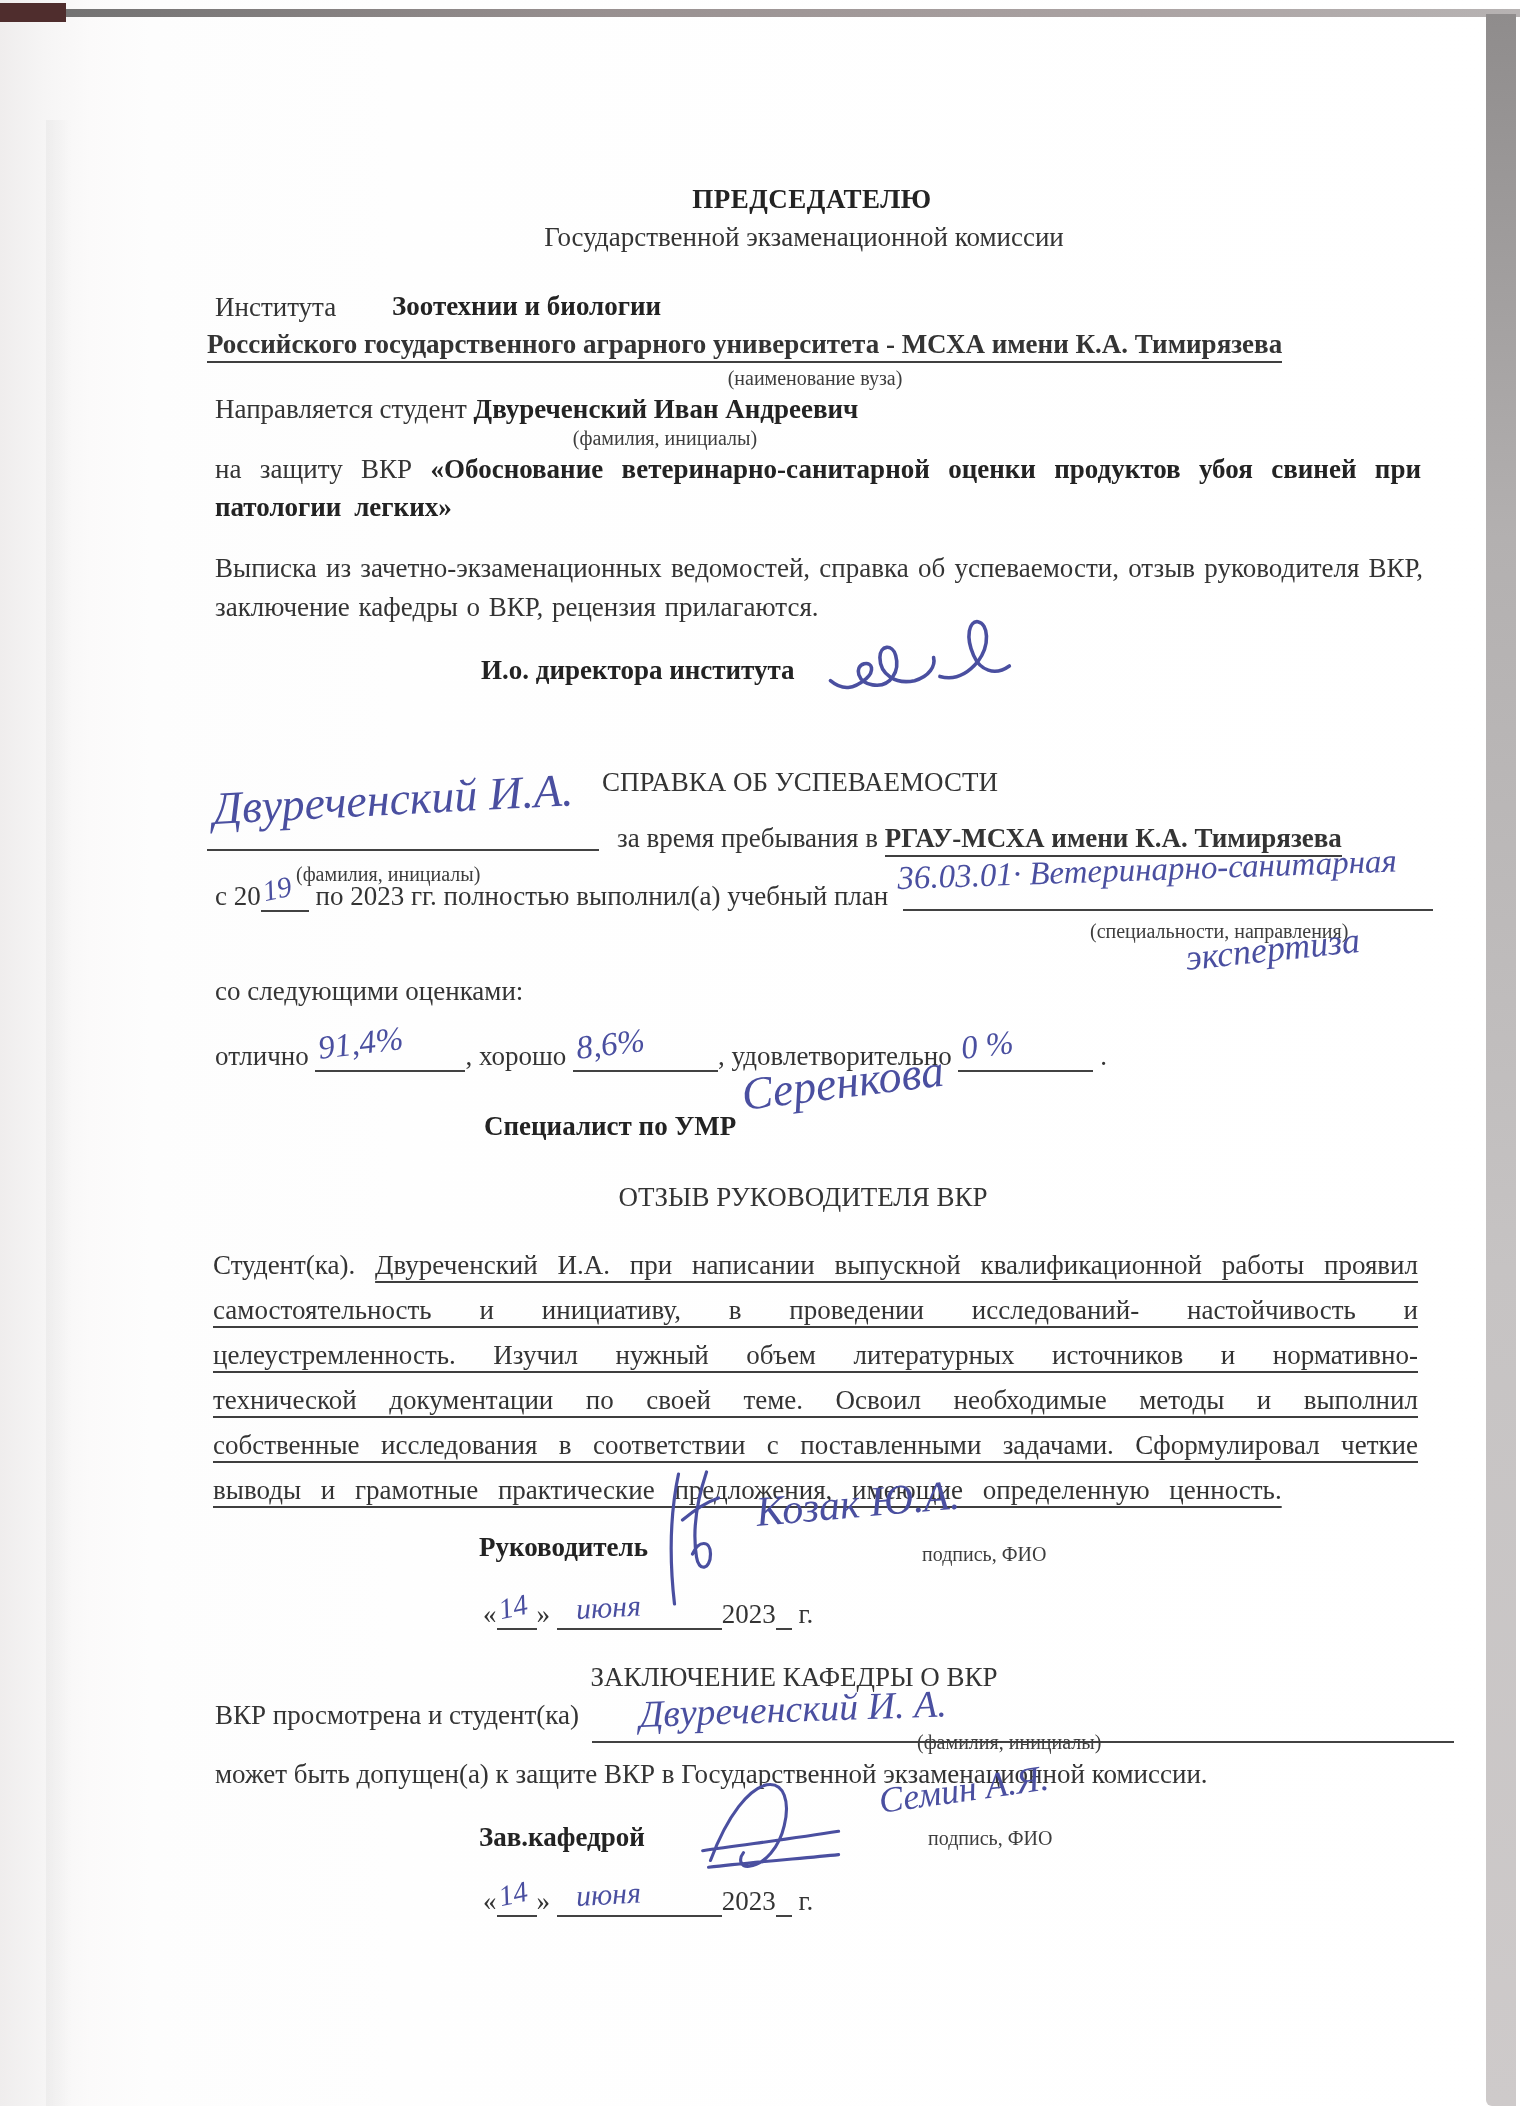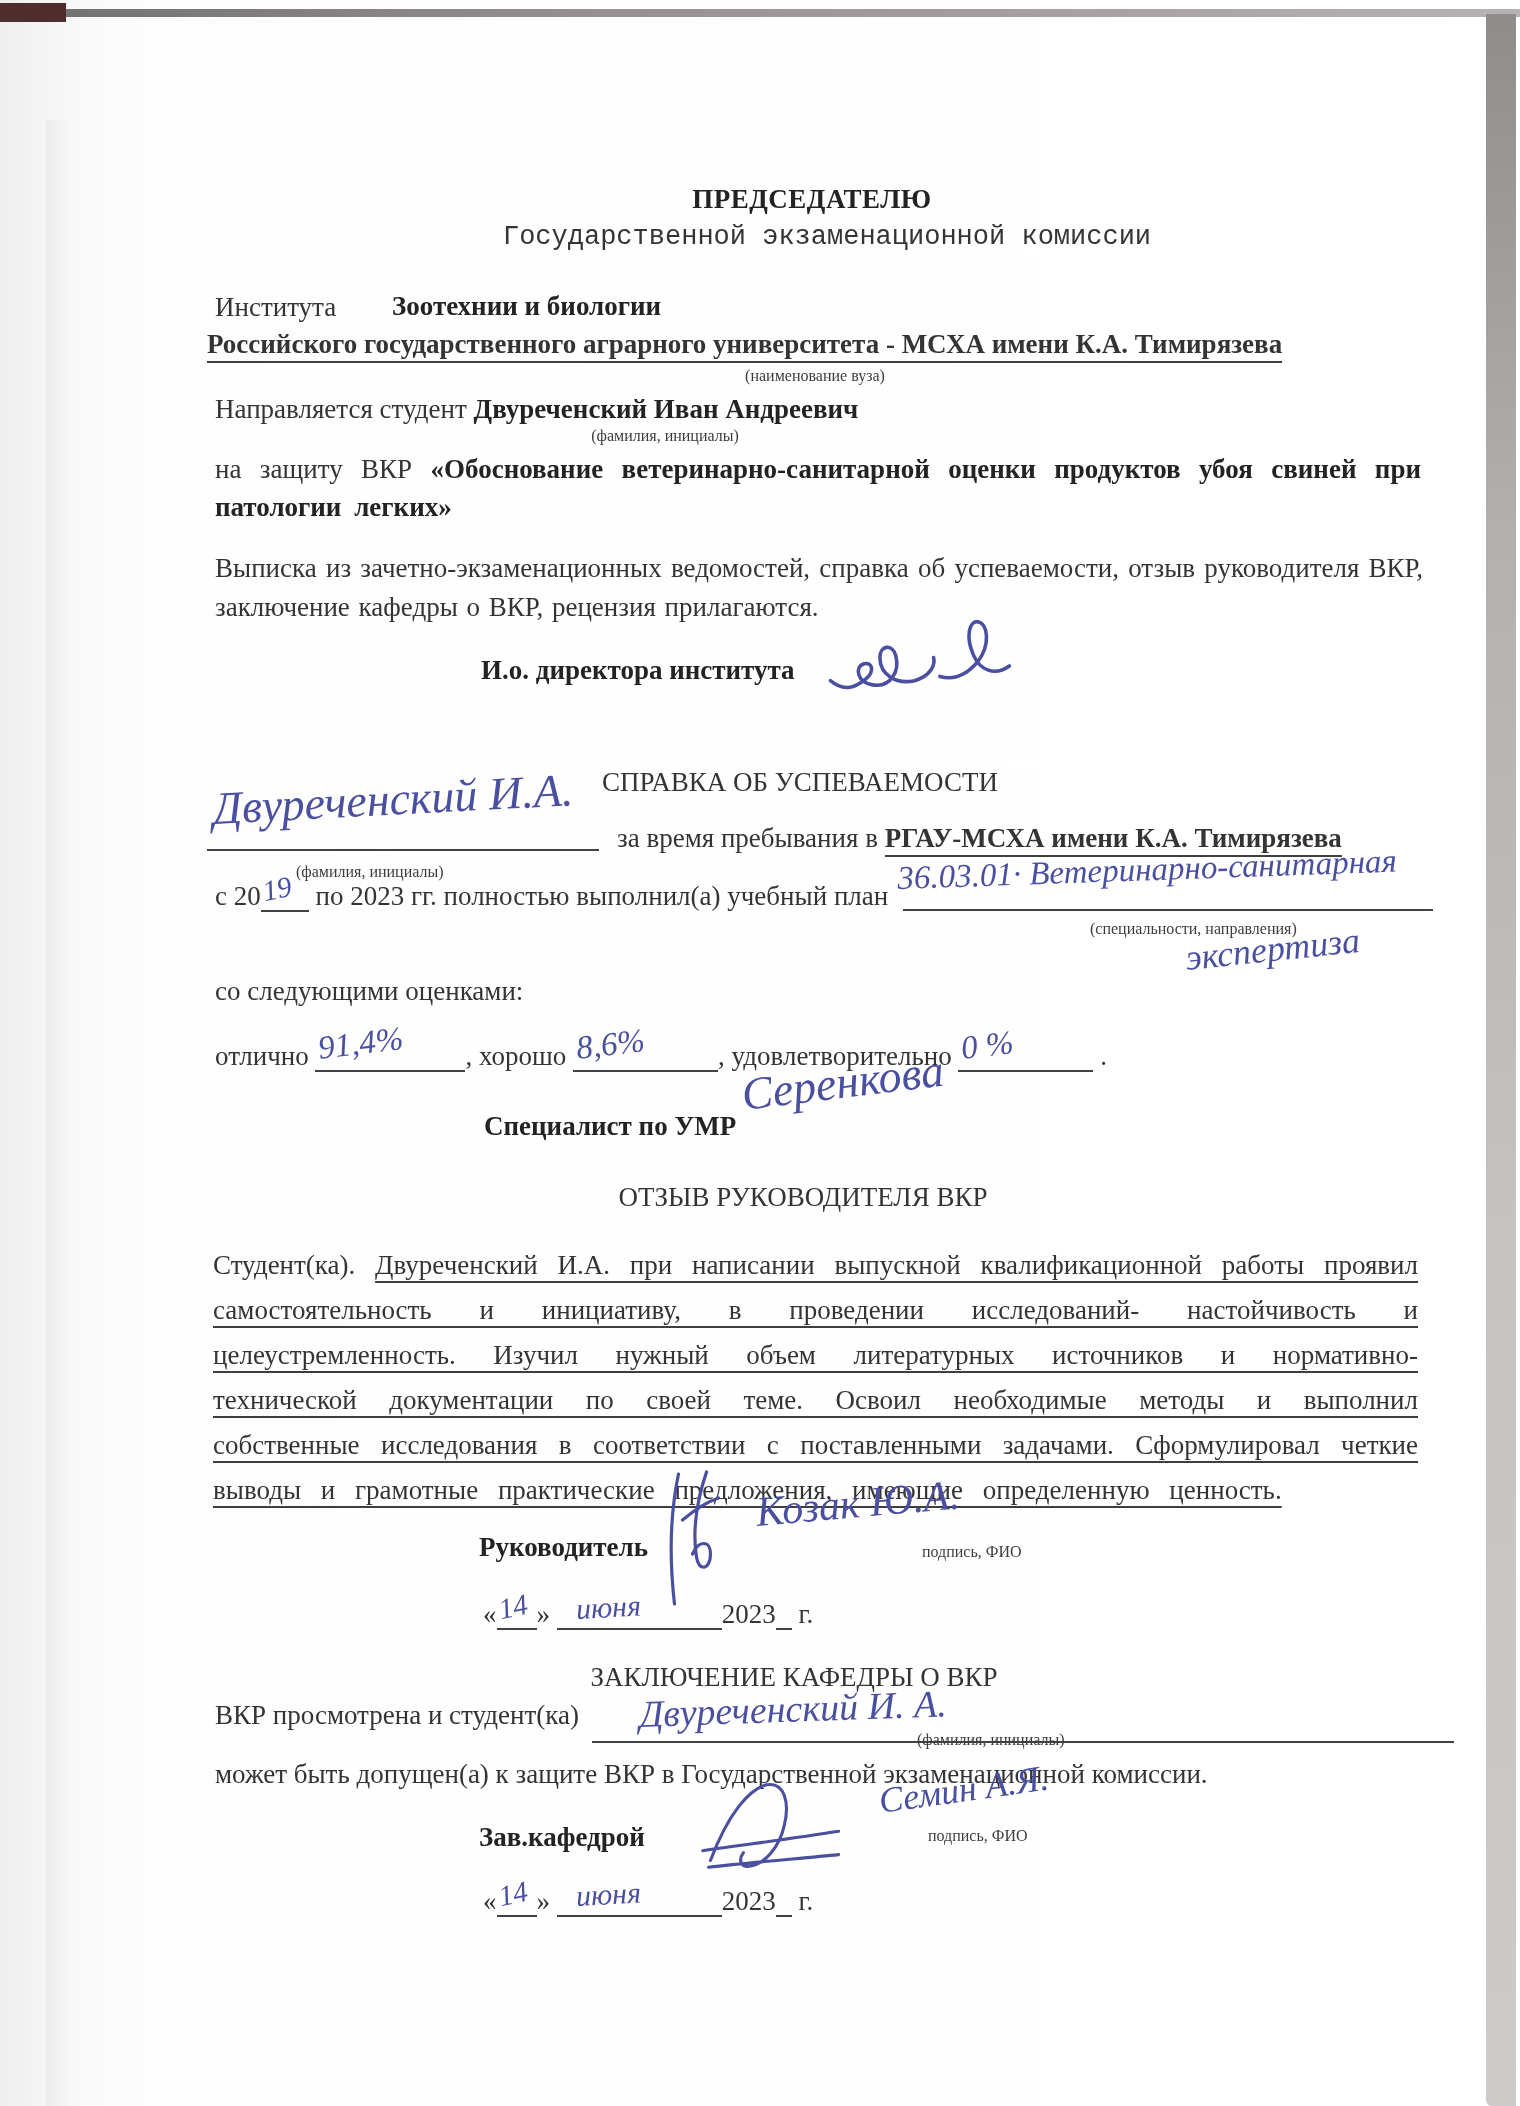--- a/index.html
+++ b/index.html
@@ -4,21 +4,21 @@
 <style>
   html,body{margin:0;padding:0;background:#d9d9d9;}
   .page{
     position:relative;width:1520px;height:2106px;margin:0 auto;overflow:hidden;
     background:linear-gradient(to right,#efeded 0px,#f6f5f5 45px,#fbfafa 90px,#fdfdfd 150px,#fefefe 400px,#ffffff 100%);
     font-family:"Liberation Serif","DejaVu Serif",serif;color:#343434;
   }
   .t{position:absolute;font-size:27px;line-height:1.35;white-space:nowrap;}
   .b{font-weight:bold;color:#232323;}
   .ctr{transform:translateX(-50%);}
-  .hint{font-size:16px;color:#3d3d3d;}
+  .hint{font-size:20px;color:#3d3d3d;}
   .para{white-space:normal;text-align:justify;}
   .uline{border-bottom:2px solid #3f3f3f;padding-bottom:2px;font-weight:bold;}
   .rule{position:absolute;height:0;border-bottom:2px solid #424242;}
   .hw{font-style:italic;color:#4a4fa0;font-family:"Liberation Serif","DejaVu Serif",serif;}
   .hw-abs{position:absolute;white-space:nowrap;transform-origin:left bottom;}
   .blank{display:inline-block;position:relative;height:32px;vertical-align:-7px;border-bottom:2px solid #424242;}
   .vfield{position:absolute;left:6px;bottom:-1px;font-size:33px;transform:rotate(-7deg);transform-origin:left bottom;white-space:nowrap;}
   .w150{width:150px}.w145{width:145px}.w135{width:135px}.w40{width:40px}.w165{width:165px}.w16{width:16px}.w48{width:48px}
   .dayfield{font-size:29px;transform:rotate(-12deg);}
   .monthfield{font-size:30px;transform:rotate(-3deg);left:20px;}
@@ -30,21 +30,21 @@
 <body>
 
 <div class="page">
 
   <div class="artifact" style="left:0;top:9px;width:1520px;height:8px;background:linear-gradient(to right,#6f6f6f,#989090 40%,#aba3a3 75%,#b7b3b3);"></div>
   <div class="artifact" style="left:0;top:3px;width:66px;height:19px;background:#4f2d2d;"></div>
   <div class="artifact" style="left:1486px;top:14px;width:30px;height:2092px;background:linear-gradient(to bottom,#8f8c8c,#b3b0b0 25%,#c6c3c3 60%,#cecaca);border-radius:0 0 0 6px;"></div>
   <div class="artifact" style="left:46px;top:120px;width:26px;height:1986px;background:linear-gradient(to right,rgba(0,0,0,0.035),rgba(0,0,0,0.015) 60%,transparent);"></div>
 
   <div class="t b ctr" style="left:812px;top:181px;letter-spacing:.5px;">ПРЕДСЕДАТЕЛЮ</div>
-  <div class="t ctr" style="left:827px;top:219px;font-family:Liberation Mono, monospace;">Государственной экзаменационной комиссии</div>
+  <div class="t ctr" style="left:804px;top:219px;">Государственной экзаменационной комиссии</div>
 
   <div class="t" style="left:215px;top:289px;">Института</div>
   <div class="t b" style="left:392px;top:288px;">Зоотехнии и биологии</div>
   <div class="t" style="left:207px;top:326px;">
     <span class="uline">Российского государственного аграрного университета - МСХА имени К.А. Тимирязева</span>
   </div>
   <div class="t hint ctr" style="left:815px;top:365px;">(наименование вуза)</div>
 
   <div class="t" style="left:215px;top:391px;">
     <span>Направляется студент</span>

